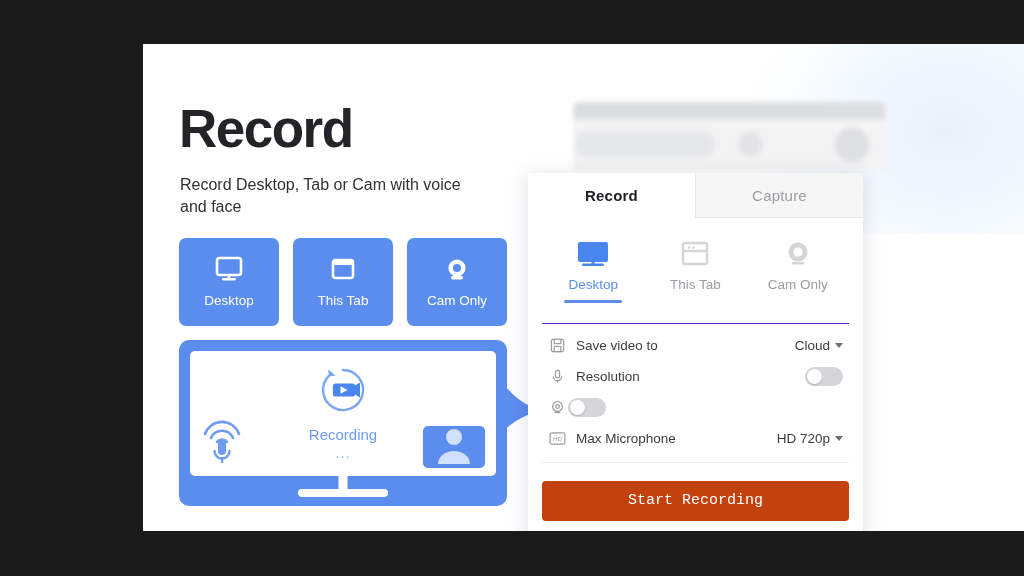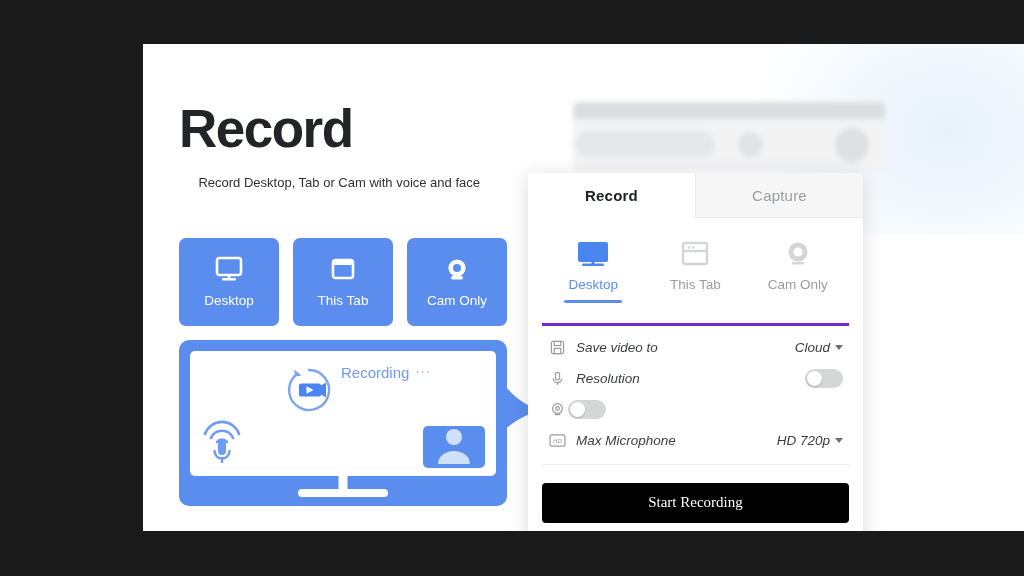--- a/index.html
+++ b/index.html
@@ -50,24 +50,23 @@
     letter-spacing: -1.5px;
     color: #222427;
     line-height: 1;
   }
 
   .subhead {
     position: absolute;
     left: 37px;
     top: 130px;
     width: 300px;
-    font-size: 13px;
+    font-size: 16px;
     line-height: 1.37;
     color: #2f3134;
-    text-align: right;
   }
 
   
   .mode-cards {
     position: absolute;
     left: 36px;
     top: 194px;
     display: flex;
     gap: 14px;
   }
@@ -137,22 +136,22 @@
     border-radius: 4px;
   }
 
   .rec-center {
     position: absolute;
     left: 50%;
     top: 24px;
     transform: translateX(-50%);
     width: 120px;
     display: flex;
-    flex-direction: row;
-    align-items: flex-start;
+    flex-direction: column;
+    align-items: center;
     gap: 6px;
   }
 
   .rec-label {
     font-size: 15px;
     color: #6e9cf2;
   }
 
   .rec-dots {
     font-size: 15px;
@@ -293,24 +292,23 @@
     width: 58px;
     height: 2.5px;
     border-radius: 2px;
     background: transparent;
     margin-top: 1px;
   }
   .mode.active .m-underline { background: #5b8def; }
 
   .settings {
     margin: 14px 14px 0 14px;
-    border-top: 3px solid #6d28d9;
+    border-top: 1px solid #6d28d9;
     border-bottom: 1px solid #eceded;
     padding: 6px 0 8px 0;
-    font-style: italic;
   }
 
   .srow {
     display: flex;
     align-items: center;
     height: 31px;
     padding: 0 6px 0 4px;
   }
 
   .srow .s-icon {
@@ -358,26 +356,26 @@
     width: 15px;
     height: 15px;
     border-radius: 50%;
     background: #ffffff;
     box-shadow: 0 1px 2px rgba(0,0,0,0.2);
   }
 
   .start-btn {
     margin: 18px 14px 0 14px;
     height: 40px;
-    background: #000000;
+    background: #c2410c;
     border-radius: 4px;
     border: none;
     color: #ffffff;
     font-size: 15px;
-    font-family: Liberation Serif, serif;
+    font-family: Liberation Mono, monospace;
     width: calc(100% - 28px);
     cursor: pointer;
   }
 </style>
 </head>
 <body>
 
 <div class="stage">
 
   <div class="card">

